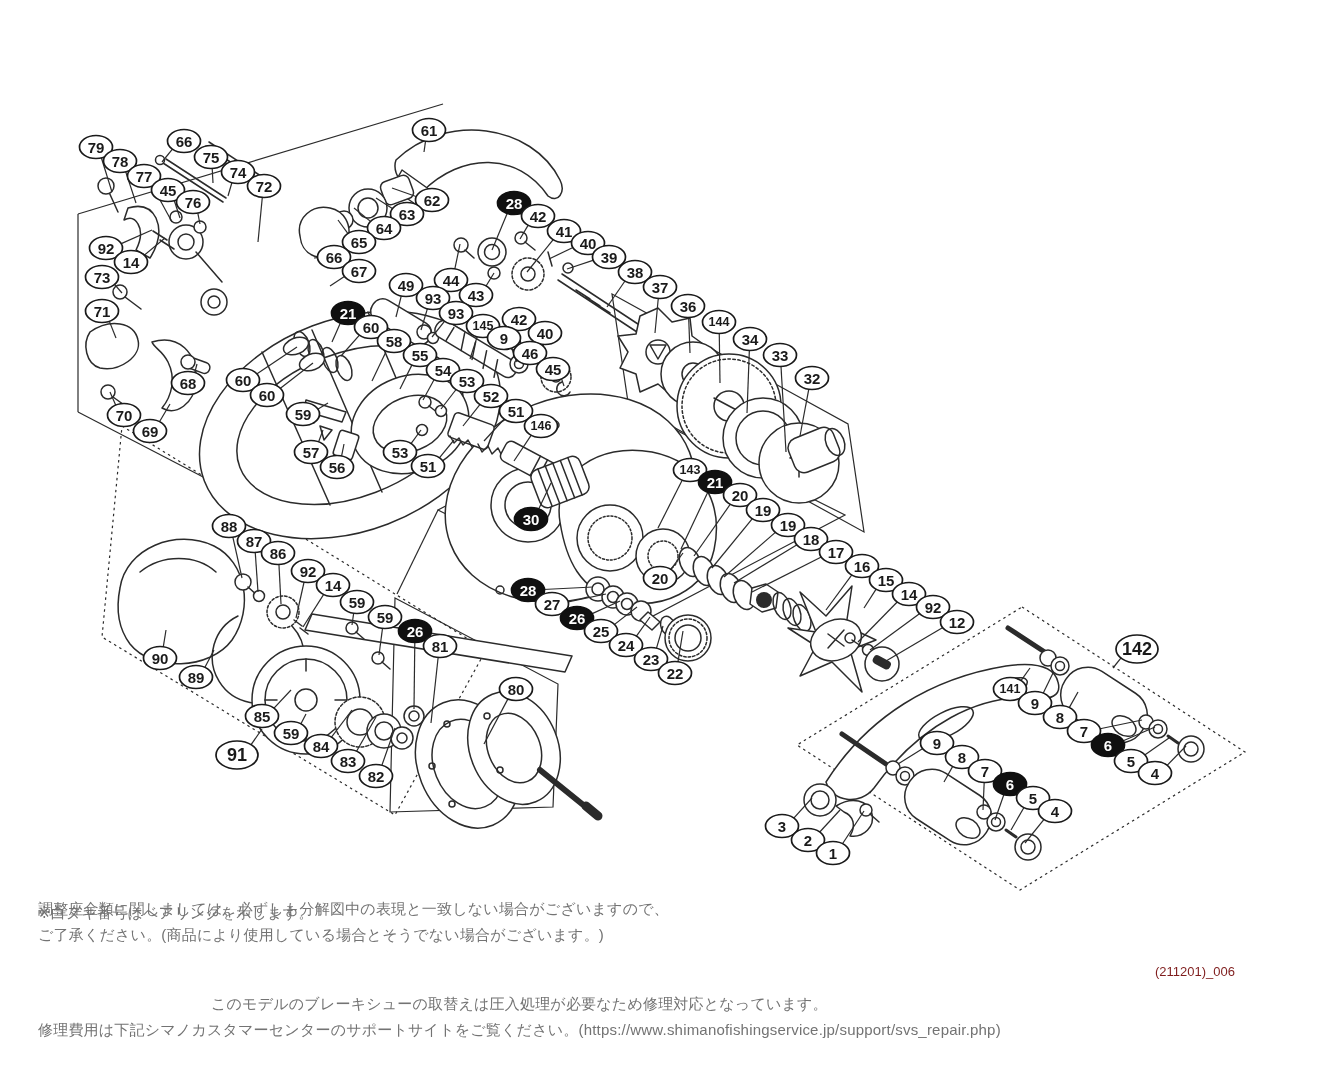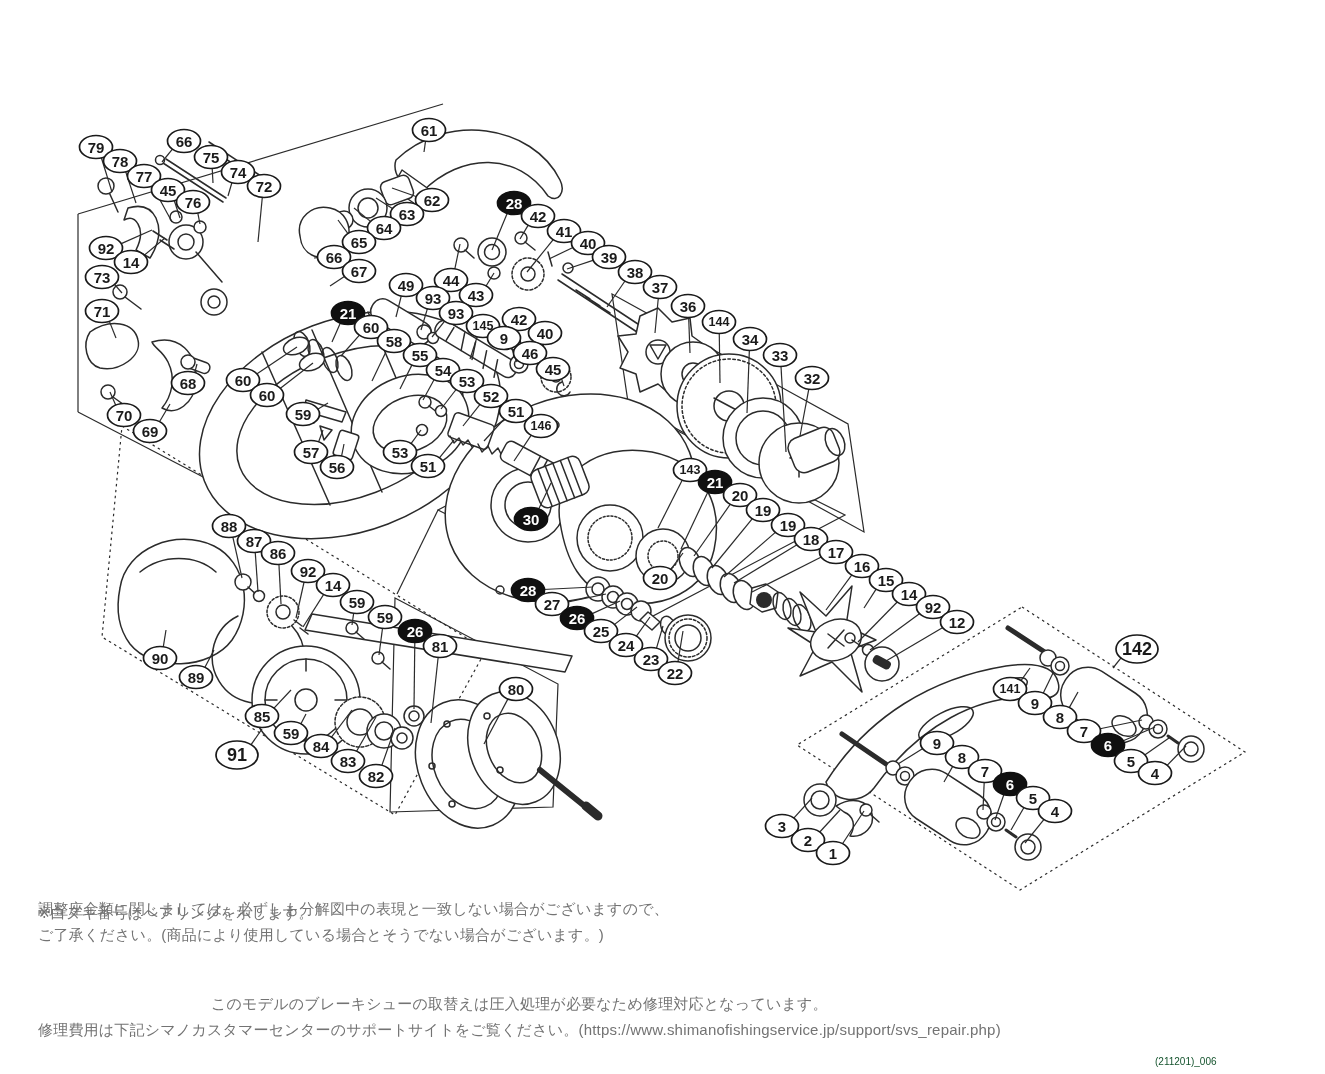--- a/index.html
+++ b/index.html
@@ -4,21 +4,21 @@
 <style>
   html,body{margin:0;padding:0;background:#fff;}
   #stage{position:relative;width:1325px;height:1074px;background:#ffffff;overflow:hidden;
          font-family:"Liberation Sans","DejaVu Sans",sans-serif;}
   #diagram-svg{position:absolute;left:0;top:0;}
   .note{position:absolute;color:#737373;font-size:15px;line-height:26px;white-space:pre-line;
         letter-spacing:0.2px;}
   #note-bearing{left:38px;top:900px;}
   #note-washers{left:38px;top:896px;}
   #note-brake{left:38px;top:991px;text-align:center;}
-  #doc-code{position:absolute;left:1155px;top:1056px;color:#14532d;font-size:10px;}
+  #doc-code{position:absolute;left:1155px;top:964px;color:#7f1d1d;font-size:13px;}
   svg text{font-family:"Liberation Sans","DejaVu Sans",sans-serif;font-weight:bold;}
 </style>
 </head>
 <body>
 
 <div id="stage">
 
   <svg id="diagram-svg" width="1325" height="1074" viewBox="0 0 1325 1074">
 
     <g id="boxes-layer" fill="none" stroke="#2b2b2b" stroke-width="1.2">

